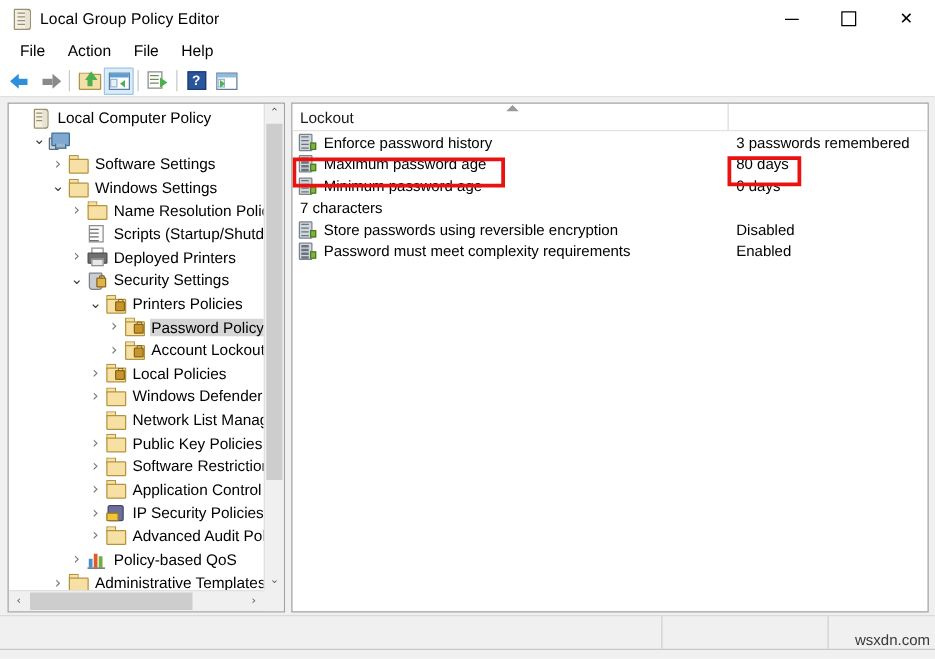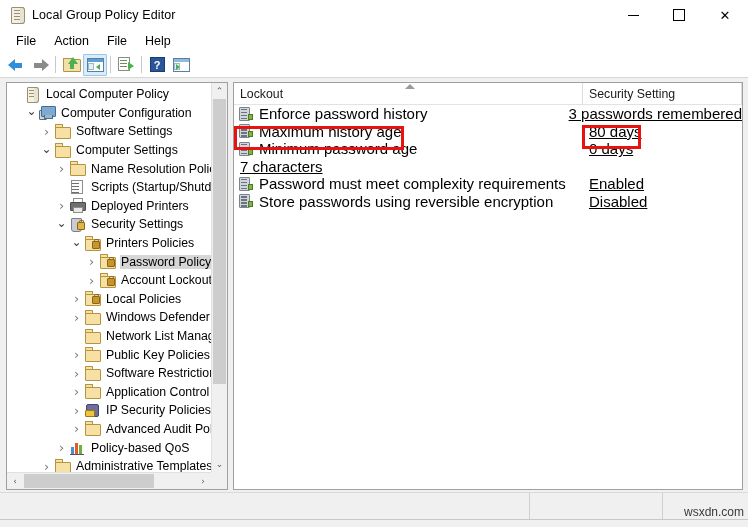--- a/index.html
+++ b/index.html
@@ -201,23 +201,23 @@
     box-sizing:border-box;position:relative;
   }
   .lv-col.c1{width:349px;border-right:1px solid #dcdcdc;}
   .lv-col.c2{flex:1;border-right:1px solid #dcdcdc;}
   .sort-arrow{
     position:absolute;left:171px;top:1px;width:0;height:0;
     border-left:5px solid transparent;border-right:5px solid transparent;
     border-bottom:5px solid #9a9a9a;
   }
   .lv-body{position:absolute;left:0;right:0;top:21px;bottom:0;padding-top:1px;}
-  .lv-row{height:17.5px;display:flex;align-items:center;font-size:15px;white-space:nowrap;cursor:default;}
+  .lv-row{height:17.5px;display:flex;align-items:center;font-size:12px;white-space:nowrap;cursor:default;}
   .lv-name{width:349px;display:flex;align-items:center;padding-left:5px;box-sizing:border-box;}
-  .lv-val{padding-left:6px;text-decoration:underline;}
+  .lv-val{padding-left:6px;}
   .p-ico{width:15px;height:14px;flex:none;margin-right:5px;position:relative;}
   .p-ico .bk{position:absolute;left:0;top:0;width:11px;height:14px;background:#cfd6dd;border:1px solid #7b848d;box-sizing:border-box;border-radius:1px;}
   .p-ico .rw{position:absolute;left:2px;top:2px;width:6px;height:1.5px;background:#6b747d;box-shadow:0 3px 0 #6b747d,0 6px 0 #6b747d,0 9px 0 #6b747d;}
   .p-ico .gn{position:absolute;left:9px;top:7px;width:5px;height:6px;background:#7db444;border:1px solid #4f7a22;box-sizing:border-box;}
 
   
   .hl{position:absolute;border:3px solid #e8120f;box-sizing:border-box;pointer-events:none;}
 
   
   .statusbar{
@@ -328,37 +328,36 @@
           </span>
           <span class="tlabel">Local Computer Policy</span>
         </div>
         <div class="tnode" style="padding-left: 17px;">
           <span class="chev open" style="font-size: 12px; margin-top: -3px;">⌄</span>
           <span class="ticon i-pc">
             <i class="chip"></i>
             <i class="mon"></i>
             <i class="base"></i>
           </span>
-          <span class="tlabel">Computer Configuration</span>
         </div>
         <div class="tnode" style="padding-left: 32px;">
           <span class="chev " style="font-size: 13px; color: rgb(122, 122, 122);">›</span>
           <span class="ticon i-folder">
             <i class="t"></i>
             <i class="f"></i>
           </span>
           <span class="tlabel">Software Settings</span>
         </div>
         <div class="tnode" style="padding-left: 32px;">
           <span class="chev open" style="font-size: 12px; margin-top: -3px;">⌄</span>
           <span class="ticon i-folder">
             <i class="t"></i>
             <i class="f"></i>
           </span>
-          <span class="tlabel">Computer Settings</span>
+          <span class="tlabel">Windows Settings</span>
         </div>
         <div class="tnode" style="padding-left: 47px;">
           <span class="chev " style="font-size: 13px; color: rgb(122, 122, 122);">›</span>
           <span class="ticon i-folder">
             <i class="t"></i>
             <i class="f"></i>
           </span>
           <span class="tlabel">Name Resolution Policy</span>
         </div>
         <div class="tnode" style="padding-left: 47px;">
@@ -515,23 +514,20 @@
       <div class="rt">›</div>
     </div>
     <div class="corner"></div>
   </div>
 
   <div class="right-pane">
     <div class="lv-header">
       <div class="lv-col c1">
         <span>Lockout</span>
         <i class="sort-arrow"></i>
-      </div>
-      <div class="lv-col c2">
-        <span>Security Setting</span>
       </div>
     </div>
     <div class="lv-body" id="lv-body">
         <div class="lv-row">
           <div class="lv-name">
             <span class="p-ico">
               <i class="bk"></i>
               <i class="rw"></i>
               <i class="gn"></i>
             </span>
@@ -539,21 +535,21 @@
           </div>
           <div class="lv-val">3 passwords remembered</div>
         </div>
         <div class="lv-row">
           <div class="lv-name">
             <span class="p-ico">
               <i class="bk"></i>
               <i class="rw"></i>
               <i class="gn"></i>
             </span>
-            <span>Maximum history age</span>
+            <span>Maximum password age</span>
           </div>
           <div class="lv-val">80 days</div>
         </div>
         <div class="lv-row">
           <div class="lv-name">
             <span class="p-ico">
               <i class="bk"></i>
               <i class="rw"></i>
               <i class="gn"></i>
             </span>
@@ -564,34 +560,34 @@
         <div class="lv-row">
           <div class="lv-val">7 characters</div>
         </div>
         <div class="lv-row">
           <div class="lv-name">
             <span class="p-ico">
               <i class="bk"></i>
               <i class="rw"></i>
               <i class="gn"></i>
             </span>
-            <span>Password must meet complexity requirements</span>
+            <span>Store passwords using reversible encryption</span>
           </div>
-          <div class="lv-val">Enabled</div>
+          <div class="lv-val">Disabled</div>
         </div>
         <div class="lv-row">
           <div class="lv-name">
             <span class="p-ico">
               <i class="bk"></i>
               <i class="rw"></i>
               <i class="gn"></i>
             </span>
-            <span>Store passwords using reversible encryption</span>
+            <span>Password must meet complexity requirements</span>
           </div>
-          <div class="lv-val">Disabled</div>
+          <div class="lv-val">Enabled</div>
         </div>
       </div>
 
     <div class="hl" style="left:0px;top:43px;width:170px;height:24px;"></div>
     <div class="hl" style="left:348px;top:42px;width:59px;height:24px;"></div>
   </div>
 </div>
 
 <div class="statusbar">
   <div class="sb-inner">

